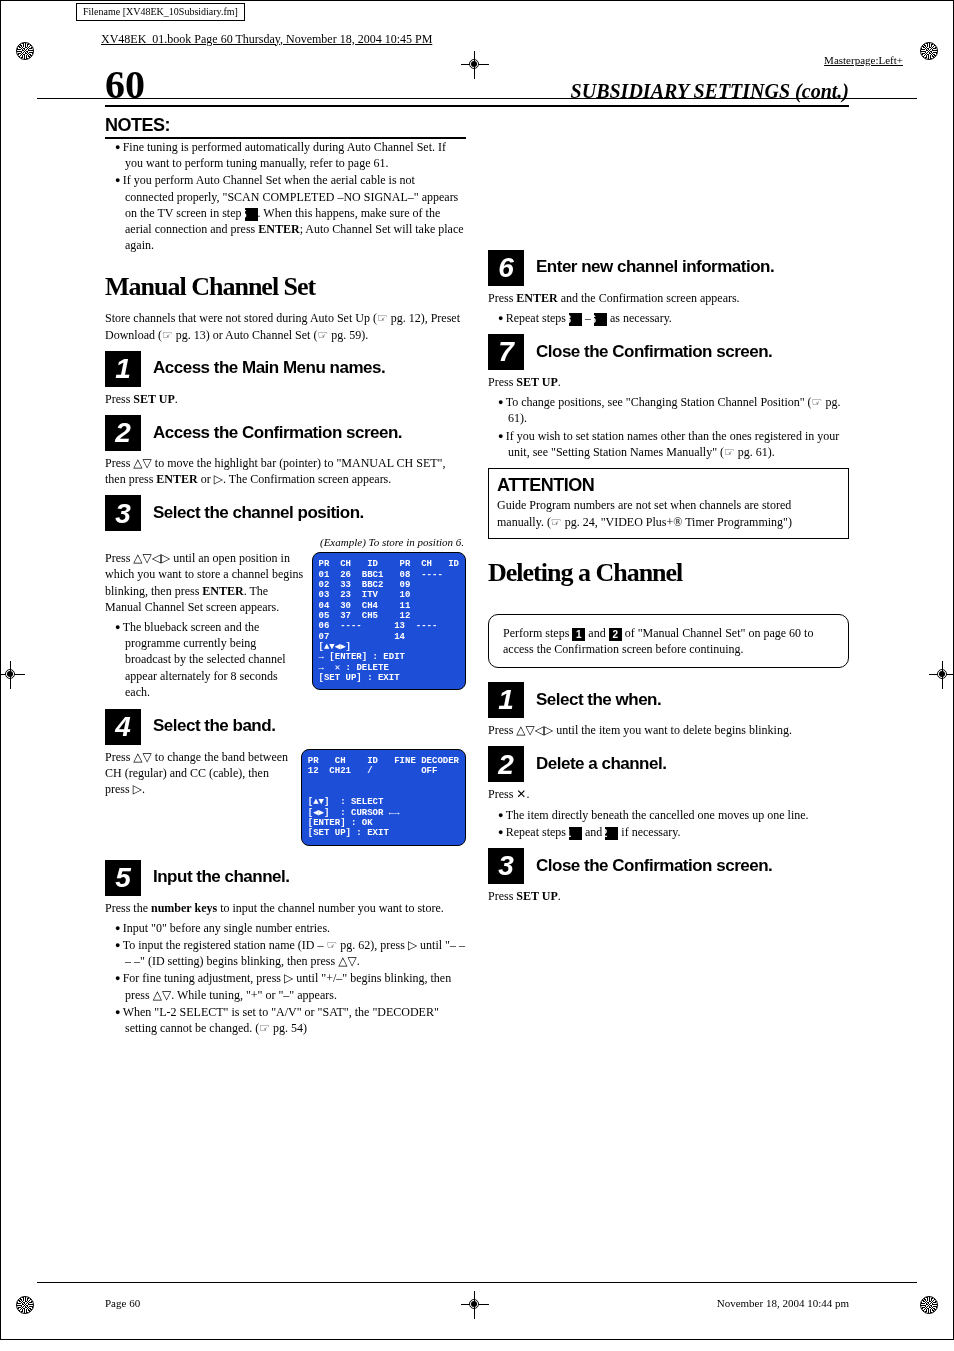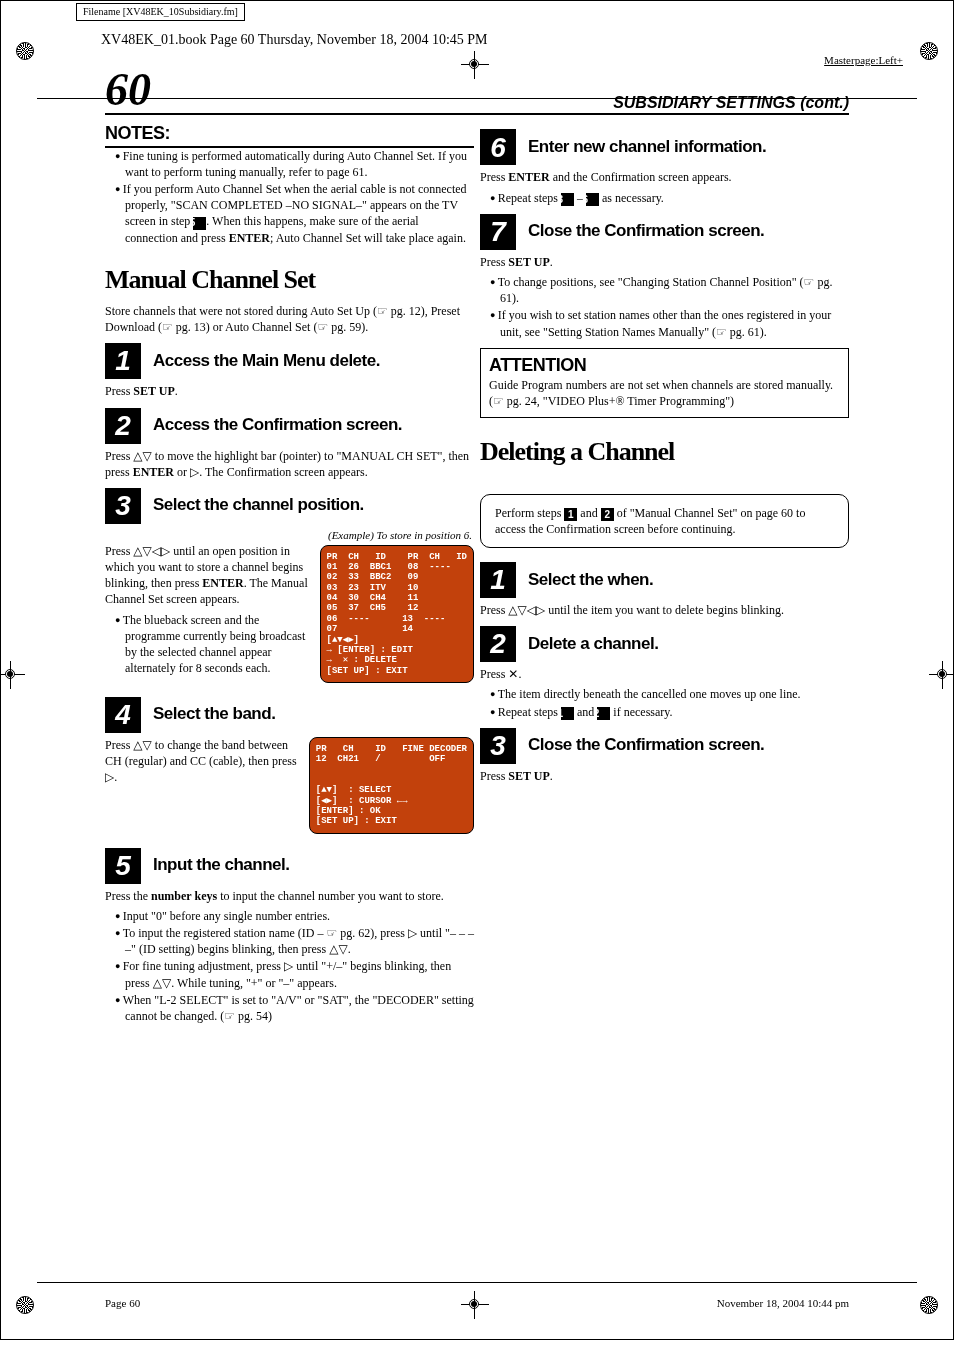--- a/index.html
+++ b/index.html
@@ -21,24 +21,25 @@
     }
     .filename-box {
       border: 1px solid #000;
       padding: 1px 6px;
       font-size: 10px;
       margin-left: 75px;
       margin-top: 2px;
       display: inline-block;
     }
     .book-meta {
-      font-size: 14px;
+      font-size: 12px;
       padding-left: 100px;
       margin-top: 10px;
       margin-bottom: 4px;
+      text-decoration: underline;
     }
     .masterpage {
       position: absolute;
       right: 50px;
       top: 52px;
       font-size: 11px;
       text-decoration: underline;
     }
     .content {
       padding: 0 104px;
@@ -46,35 +47,35 @@
     }
     .top-row {
       display: flex;
       justify-content: space-between;
       align-items: flex-end;
       border-bottom: 2px solid #000;
       margin-bottom: 6px;
     }
     .page-num {
       font-family: 'Georgia', serif;
-      font-size: 46px;
+      font-size: 40px;
+      font-weight: bold;
+      line-height: 1;
+      text-align: right;
+    }
+    .section-title {
+      font-family: Liberation Serif, serif;
+      font-size: 20px;
       font-weight: bold;
       font-style: italic;
-      line-height: 1;
-      text-align: right;
-    }
-    .section-title {
-      font-family: Liberation Sans, sans-serif;
-      font-size: 16px;
-      font-weight: bold;
-      font-style: italic;
     }
     .two-col {
       display: flex;
-      gap: 6px;
+      gap: 22px;
+      align-items: center;
     }
     .col {
       flex: 1;
       min-width: 0;
     }
     h2.notes {
       font-family: Arial, sans-serif;
       font-weight: 900;
       font-size: 18px;
       border-bottom: 2px solid #000;
@@ -166,21 +167,21 @@
       vertical-align: -1px;
     }
     .tri-up::before { content: "△"; }
     .tri-down::before { content: "▽"; }
     .tri-left::before { content: "◁"; }
     .tri-right::before { content: "▷"; }
     .times::before { content: "✕"; }
     .osd-img {
       border: 1.5px solid #000;
       border-radius: 8px;
-      background: #c2410c;
+      background: #1d4ed8;
       color: #fff;
       font-family: 'Courier New', monospace;
       font-size: 9px;
       font-weight: bold;
       padding: 6px;
       line-height: 1.15;
       white-space: pre;
       float: right;
       margin: 2px 0 6px 8px;
     }
@@ -322,21 +323,21 @@
         <ul class="bullets">
           <li>Fine tuning is performed automatically during Auto Channel Set. If you want to perform tuning manually, refer to page 61.</li>
           <li>If you perform Auto Channel Set when the aerial cable is not connected properly, "SCAN COMPLETED –NO SIGNAL–" appears on the TV screen in step <span class="small-box">5</span>. When this happens, make sure of the aerial connection and press <span class="bold">ENTER</span>; Auto Channel Set will take place again.</li>
         </ul>
 
         <h1 class="proc-title">Manual Channel Set</h1>
         <p class="intro-text">Store channels that were not stored during Auto Set Up (☞ pg. 12), Preset Download (☞ pg. 13) or Auto Channel Set (☞ pg. 59).</p>
 
         <div class="step">
           <div class="step-num">1</div>
-          <div class="step-title">Access the Main Menu delete.</div>
+          <div class="step-title">Access the Main Menu names.</div>
         </div>
         <p class="step-body">Press <span class="bold">SET UP</span>.</p>
 
         <div class="step">
           <div class="step-num">2</div>
           <div class="step-title">Access the Confirmation screen.</div>
         </div>
         <p class="step-body">Press <span class="tri-up"></span><span class="tri-down"></span> to move the highlight bar (pointer) to "MANUAL CH SET", then press <span class="bold">ENTER</span> or <span class="tri-right"></span>. The Confirmation screen appears.</p>
 
         <div class="step">

